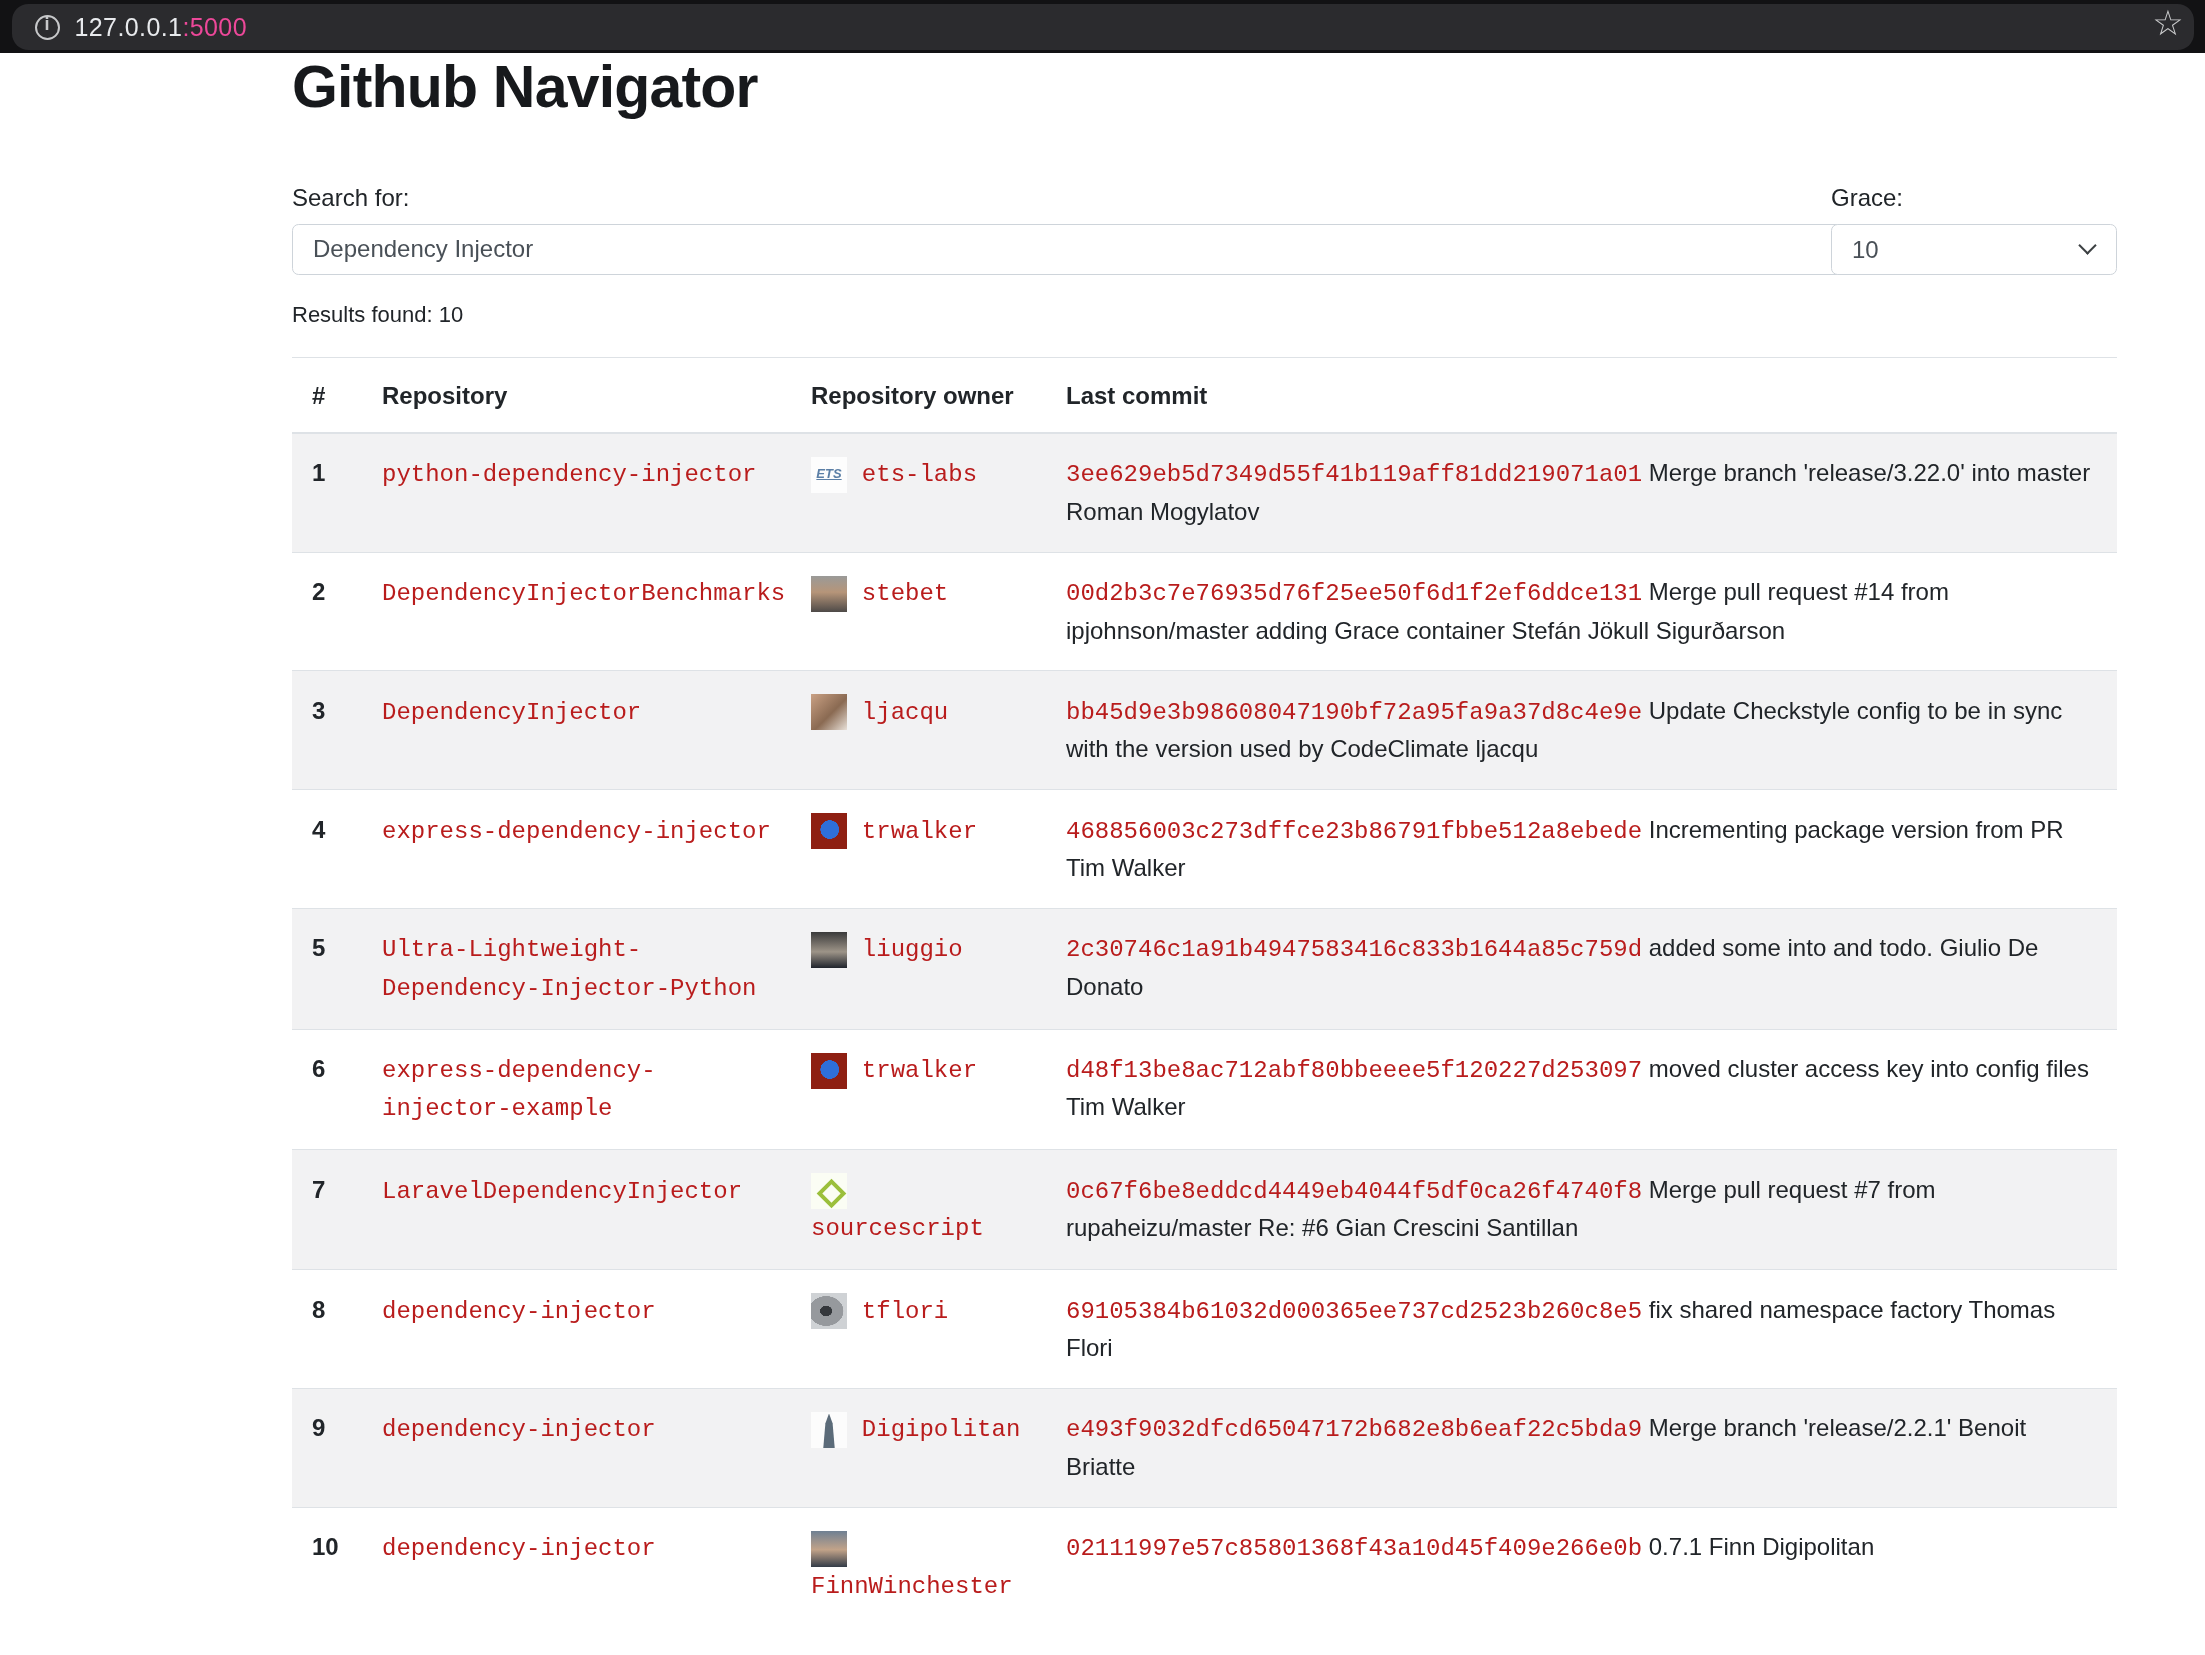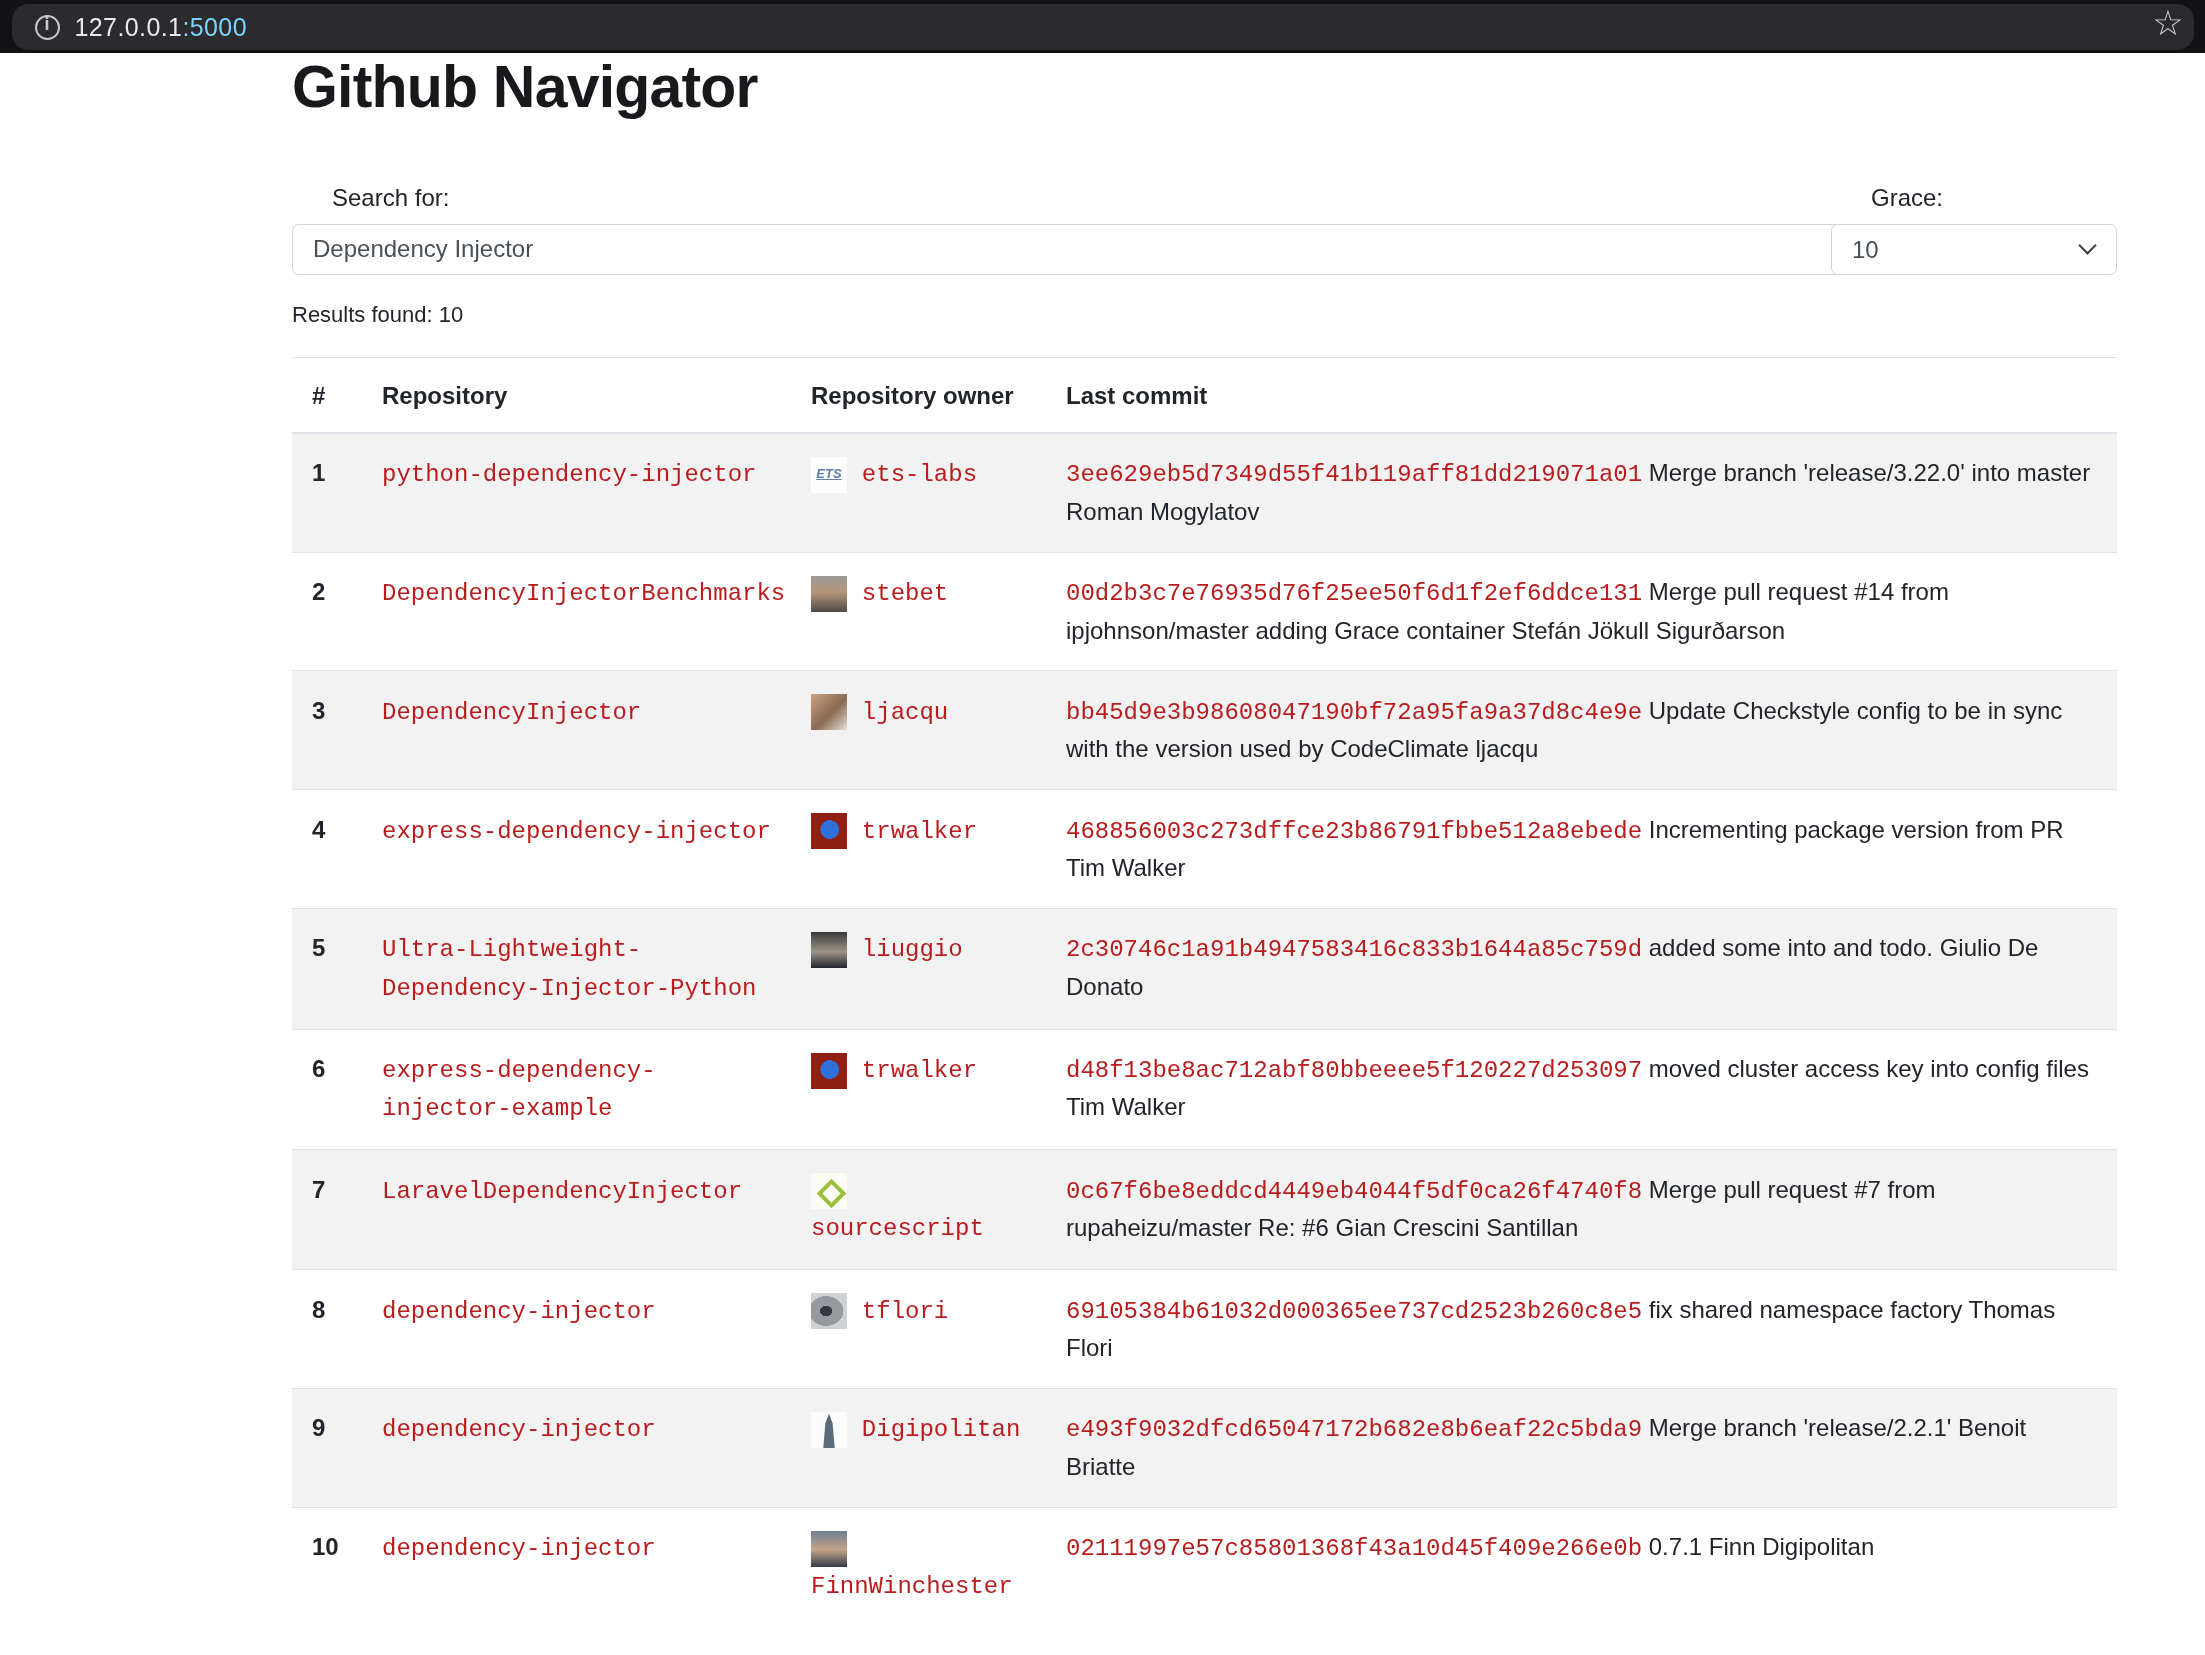--- a/index.html
+++ b/index.html
@@ -8,30 +8,30 @@
 
   
   .chrome { width: 2205px; height: 53px; background: #121214; position: relative; }
   .addr-bar { position: absolute; left: 11.5px; right: 11.5px; top: 4.1px; height: 46px;
     background: #2b2b2e; border-radius: 16.5px; display: flex; align-items: center; }
   .info-icon { width: 25px; height: 25px; border: 2.5px solid #c7c8ca; border-radius: 50%;
     margin-left: 23px; position: relative; flex: 0 0 auto; }
   .info-icon::after { content: "i"; position: absolute; left: 0; right: 0; top: -2.5px;
     text-align: center; color: #c7c8ca; font-size: 18px; font-weight: bold; }
   .url { margin-left: 15px; font-size: 25px; color: #e8eaed; letter-spacing: 0.4px; }
-  .url .port { color: #7dd3fc; }
+  .url .port { color: #ec4899; }
   .star-icon { position: absolute; right: 21.4px; top: 3.3px; font-size: 35px; color: #cbcccd; }
 
   
   .page { padding-left: 292px; width: 2117px; }
   h1.page-title { font-size: 59px; font-weight: 700; color: #17191c;
     letter-spacing: -0.8px; }
 
   .form-row { position: relative; margin-top: 63px; width: 1825px; }
-  .field-label { font-size: 24px; color: #212529; display: block; margin-bottom: 11.5px; margin-left: 40px; }
+  .field-label { font-size: 24px; color: #212529; display: block; margin-bottom: 11.5px; }
   .search-input { width: 1590px; height: 51px; border: 1.6px solid #ced4da; border-radius: 6.6px;
     font-size: 24px; color: #495057; padding: 0 20px; outline: none; display: block;
     font-family: "Liberation Sans", sans-serif; background: #fff; }
   .limit-block { position: absolute; left: 1539px; top: 0; width: 286px; }
   .select-wrap { position: relative; width: 286px; }
   .limit-select { width: 286px; height: 51px; border: 1.6px solid #ced4da; border-radius: 6.6px;
     font-size: 24px; color: #495057; padding: 0 20px; appearance: none; -webkit-appearance: none;
     background: #fff; font-family: "Liberation Sans", sans-serif; outline: none; }
   .select-chevron { position: absolute; right: 23px; top: 15px; width: 13px; height: 13px;
     border-right: 2.5px solid #3c4043; border-bottom: 2.5px solid #3c4043; transform: rotate(45deg);

